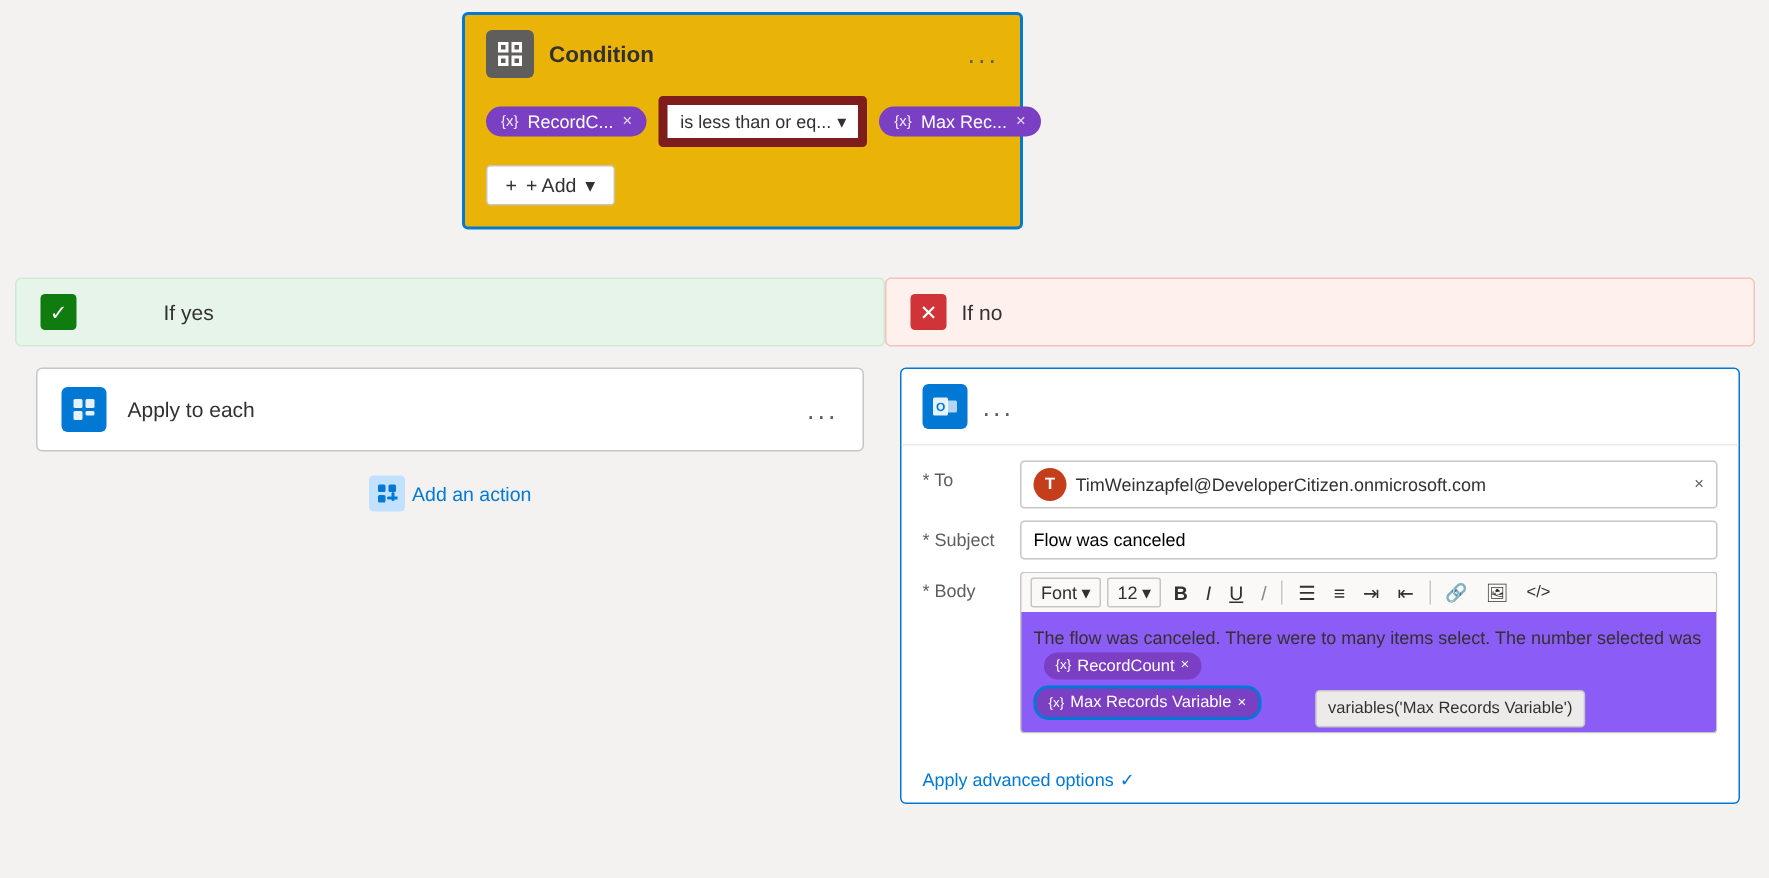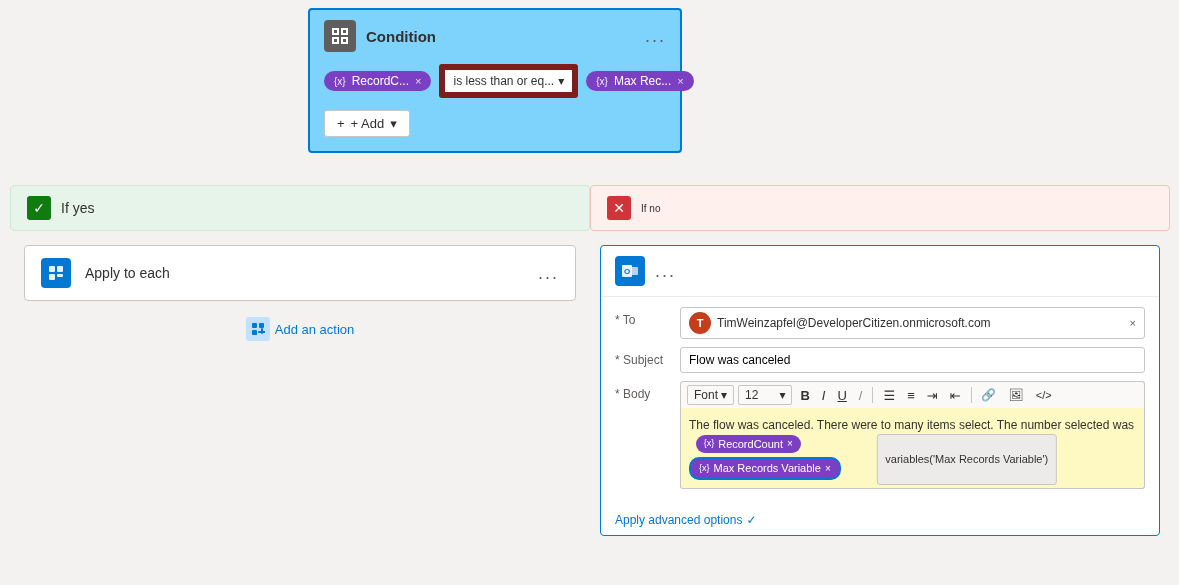--- a/index.html
+++ b/index.html
@@ -12,21 +12,21 @@
       overflow: hidden;
       position: relative;
     }
 
     
     .condition-block {
       position: absolute;
       top: 8px;
       left: 308px;
       width: 374px;
-      background: #7dd3fc;
+      background: #eab308;
       border: 2px solid #0078d4;
       border-radius: 4px;
       padding: 10px 14px 14px;
     }
     .condition-header {
       display: flex;
       align-items: center;
       margin-bottom: 12px;
     }
     .condition-icon {
@@ -138,20 +138,21 @@
       align-items: center;
       justify-content: center;
       color: white;
       font-size: 14px;
       flex-shrink: 0;
     }
     .branch-label-yes {
       font-size: 14px;
       color: #323130;
       font-weight: 500;
+      margin-left: 48px;
     }
 
     
     .apply-each-block {
       background: #fff;
       border: 1px solid #c8c6c4;
       border-radius: 4px;
       padding: 12px 16px;
       display: flex;
       align-items: center;
@@ -221,21 +222,21 @@
       background: #d13438;
       border-radius: 3px;
       display: flex;
       align-items: center;
       justify-content: center;
       color: white;
       font-size: 14px;
       flex-shrink: 0;
     }
     .branch-label-no {
-      font-size: 10px;
+      font-size: 14px;
       color: #323130;
       font-weight: 500;
     }
 
     
     .send-email-block {
       background: #fff;
       border: 1px solid #0078d4;
       border-radius: 4px;
       margin-left: 10px;
@@ -348,21 +349,21 @@
     }
     .toolbar-size {
       font-size: 12px;
       color: #323130;
       border: 1px solid #c8c6c4;
       border-radius: 2px;
       padding: 2px 6px;
       cursor: pointer;
       display: flex;
       align-items: center;
-      gap: 21px;
+      gap: 3px;
     }
     .toolbar-btn {
       font-size: 13px;
       color: #323130;
       cursor: pointer;
       padding: 1px 4px;
       font-weight: bold;
     }
     .toolbar-sep {
       width: 1px;
@@ -374,21 +375,21 @@
     
     .body-content {
       border: 1px solid #c8c6c4;
       border-top: none;
       border-radius: 0 0 3px 3px;
       padding: 8px;
       font-size: 12px;
       color: #323130;
       min-height: 72px;
       position: relative;
-      background: #fef9c3;
+      background: #8b5cf6;
     }
     .body-text-line {
       line-height: 1.5;
     }
     .inline-token {
       display: inline-flex;
       align-items: center;
       background: #7b3fc4;
       color: white;
       border-radius: 10px;
@@ -403,21 +404,21 @@
 
     
     .tooltip-box {
       position: absolute;
       bottom: -5px;
       left: 50%;
       transform: translateX(-20%);
       background: #edebe9;
       border: 1px solid #c8c6c4;
       border-radius: 3px;
-      padding: 16px 8px;
+      padding: 3px 8px;
       font-size: 11px;
       color: #323130;
       white-space: nowrap;
       z-index: 10;
       margin-top: 37px;
     }
 
     
     .show-advanced {
       color: #0078d4;

